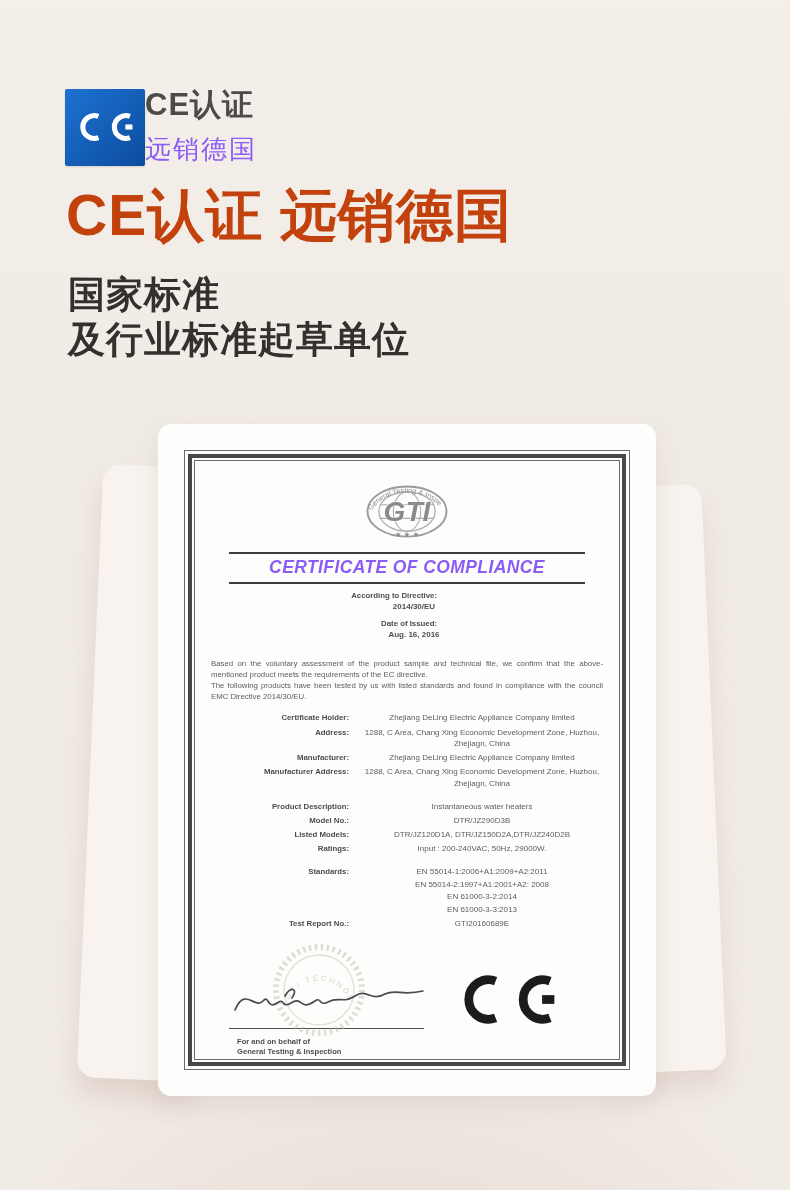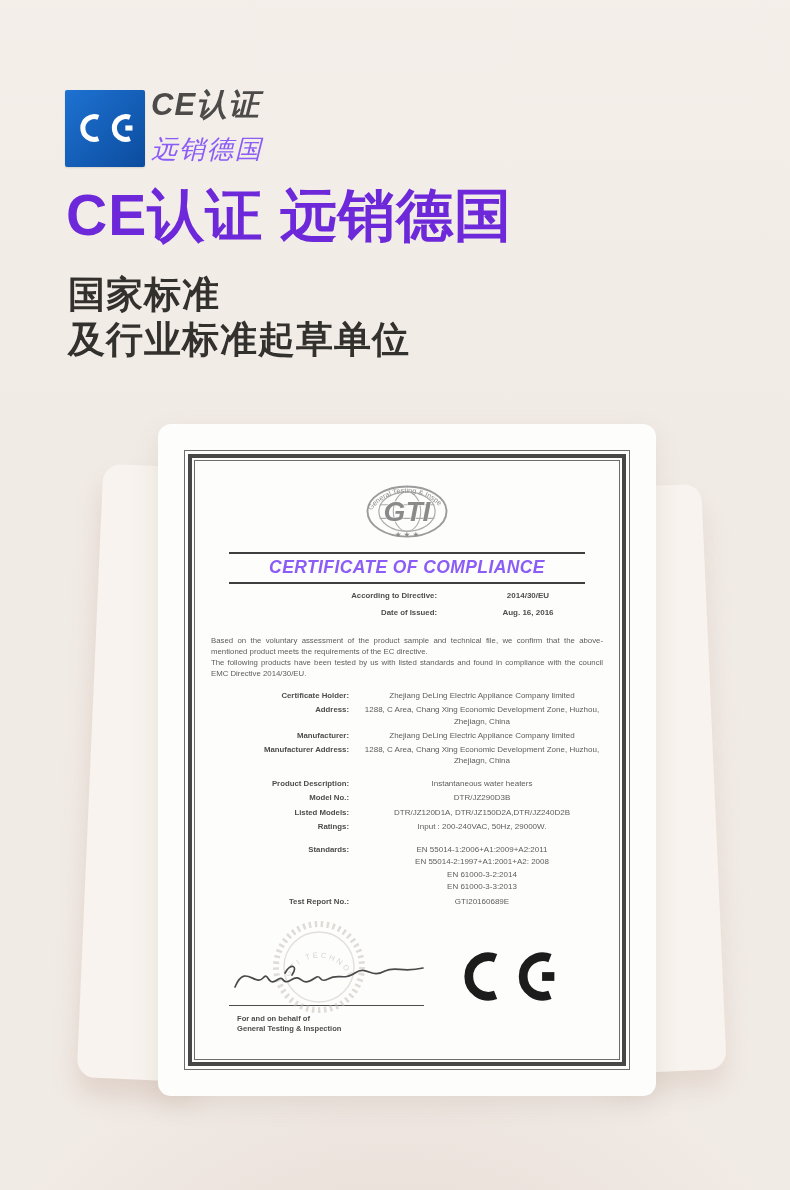--- a/index.html
+++ b/index.html
@@ -4,27 +4,27 @@
 <style>
   html,body{margin:0;padding:0;background:#e8e2dc;}
   .stage{position:relative;width:790px;height:1190px;margin:0 auto;background:#f1ebe6;overflow:hidden;
          font-family:"Liberation Sans",sans-serif;}
   .bg-tint{position:absolute;inset:0;pointer-events:none;
     background:
       radial-gradient(80% 42% at 50% 114%, rgba(224,203,195,.55), rgba(224,203,195,0) 70%),
       linear-gradient(180deg, rgba(246,241,236,.6), rgba(240,233,228,0) 38%);}
 
   
-  .hdr{position:absolute;left:65px;top:88px;display:flex;align-items:flex-end;gap:6px;font-style:italic;}
+  .hdr{position:absolute;left:65px;top:88px;display:flex;align-items:center;gap:0;}
   .ce-badge{width:80px;height:77px;border-radius:2px;display:flex;align-items:center;justify-content:center;
     background:linear-gradient(135deg,#1e72d2 0%,#0b4c9e 100%);box-shadow:0 1px 2px rgba(0,0,0,.12);}
   .hdr-title{font-size:31px;font-weight:700;color:#4c4b49;letter-spacing:1px;line-height:1.12;}
   .hdr-sub{font-size:26px;color:#8b5cf6;letter-spacing:2px;margin-top:9px;}
 
-  .hero-title{position:absolute;left:66px;top:178px;margin:0;font-size:57px;font-weight:800;color:#6d28d9;letter-spacing:1px;}
+  .hero-title{position:absolute;left:66px;top:178px;margin:0;font-size:57px;font-weight:800;color:#c2410c;letter-spacing:1px;}
   .hero-sub{position:absolute;left:68px;top:272px;font-size:37px;font-weight:700;color:#33312d;line-height:1.22;letter-spacing:1px;}
 
   
   .wing{position:absolute;background:#f8f3ee;border-radius:18px;z-index:1;}
   .wing-l{left:90px;top:466px;width:122px;height:614px;transform:rotate(2.5deg);
           box-shadow:0 18px 26px rgba(186,156,140,.30);}
   .wing-r{left:592px;top:486px;width:122px;height:586px;transform:rotate(-2.5deg);
           box-shadow:0 18px 26px rgba(186,156,140,.24);}
 
   
@@ -38,21 +38,21 @@
   .gti-wrap{text-align:center;margin:0;}
   .title-wrap{width:90%;margin:0 auto 6px;}
   .rule{border-top:2px solid #3e3e3e;}
   .cert-title{font-size:17.5px;font-weight:800;font-style:italic;color:#8b5cf6;text-align:center;
               letter-spacing:.4px;margin:3px 0 4px;}
 
   .f-row{display:flex;font-size:8px;line-height:1.45;color:#5d5d5d;margin-bottom:2.5px;}
   .f-lbl{flex:none;text-align:right;font-weight:700;color:#4d4d4d;font-size:7.8px;}
   .f-val{flex:1;padding-left:10px;text-align:center;}
   .top-rows .f-lbl{width:228px;padding-right:0;}
-  .top-rows .f-row{margin-bottom:5px;}
+  .top-rows .f-row{margin-bottom:5px;flex-direction:column;}
   .top-rows .f-val{font-weight:700;color:#4f4f4f;padding-left:14px;}
   .mid-rows .f-lbl{width:140px;}
 
   .paras{font-size:7.8px;color:#5d5d5d;line-height:1.4;text-align:justify;margin:4px 2px 10px;}
   .paras p{margin:0;}
   .sec{margin-bottom:9px;}
   .std-lines div{line-height:1.55;}
 
   .sig-area{display:flex;align-items:flex-start;margin-top:2px;flex:1;}
   .sig-block{margin-left:18px;width:230px;position:relative;}

